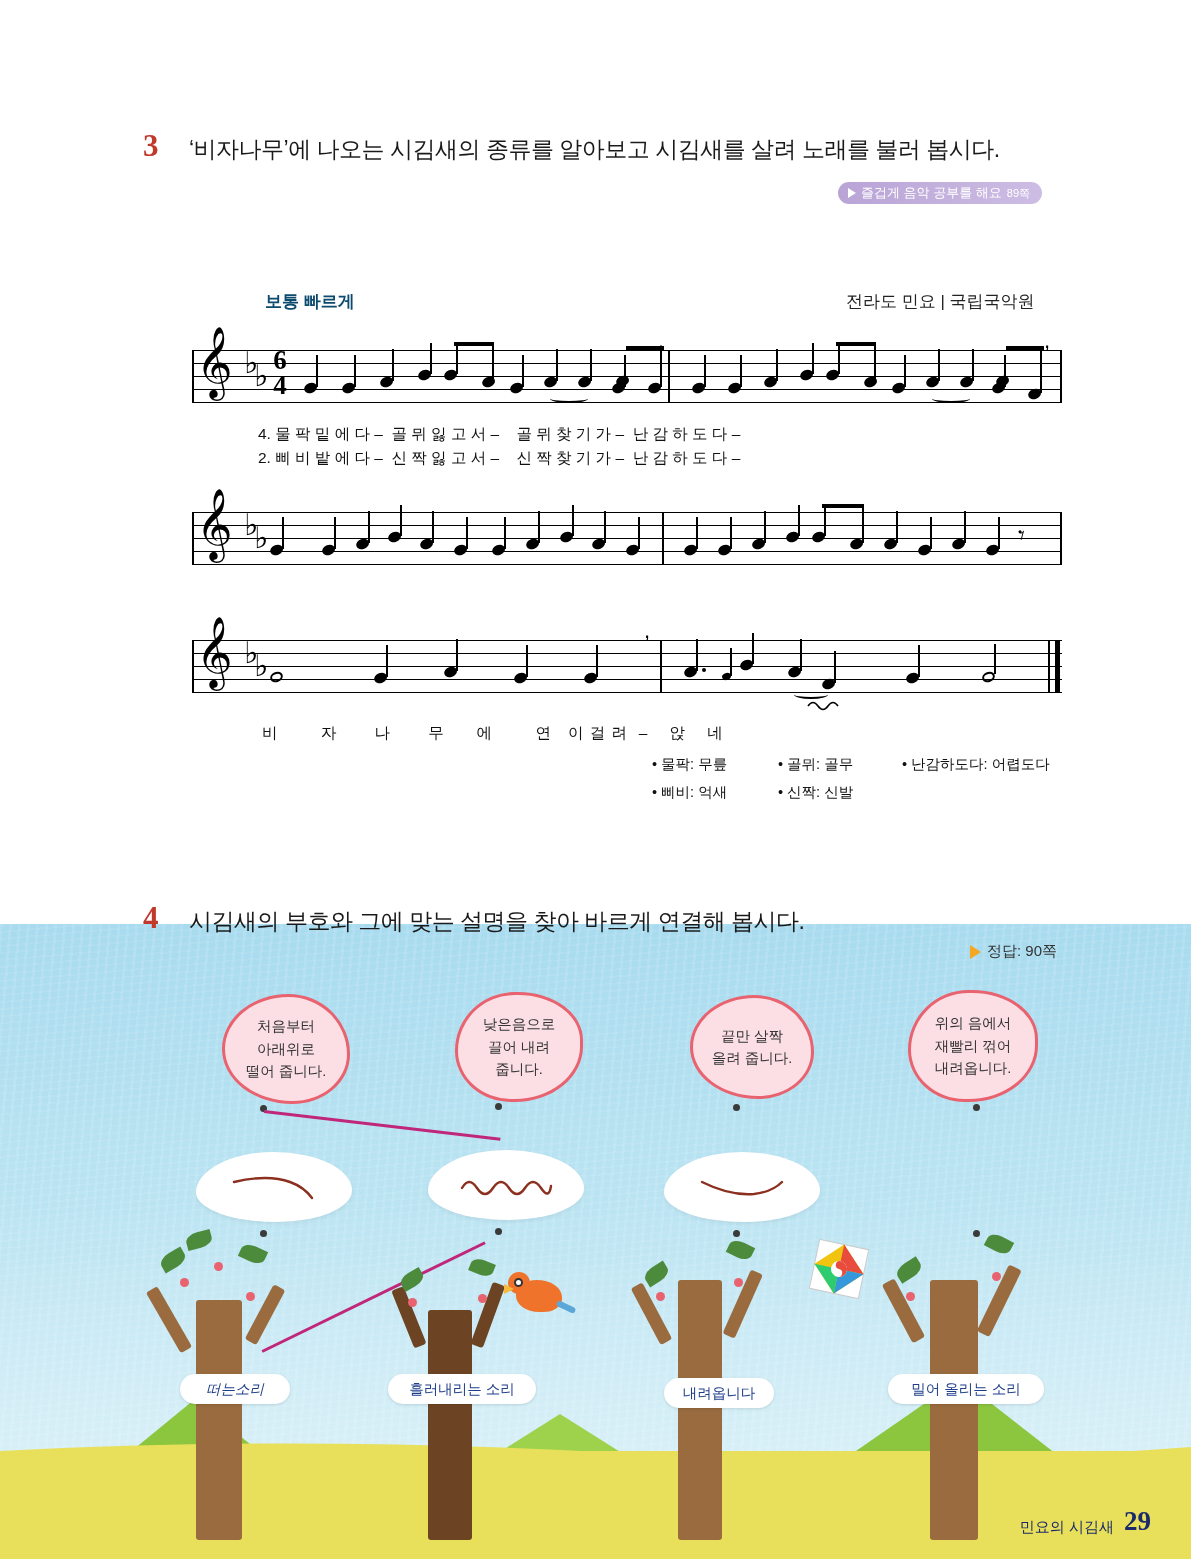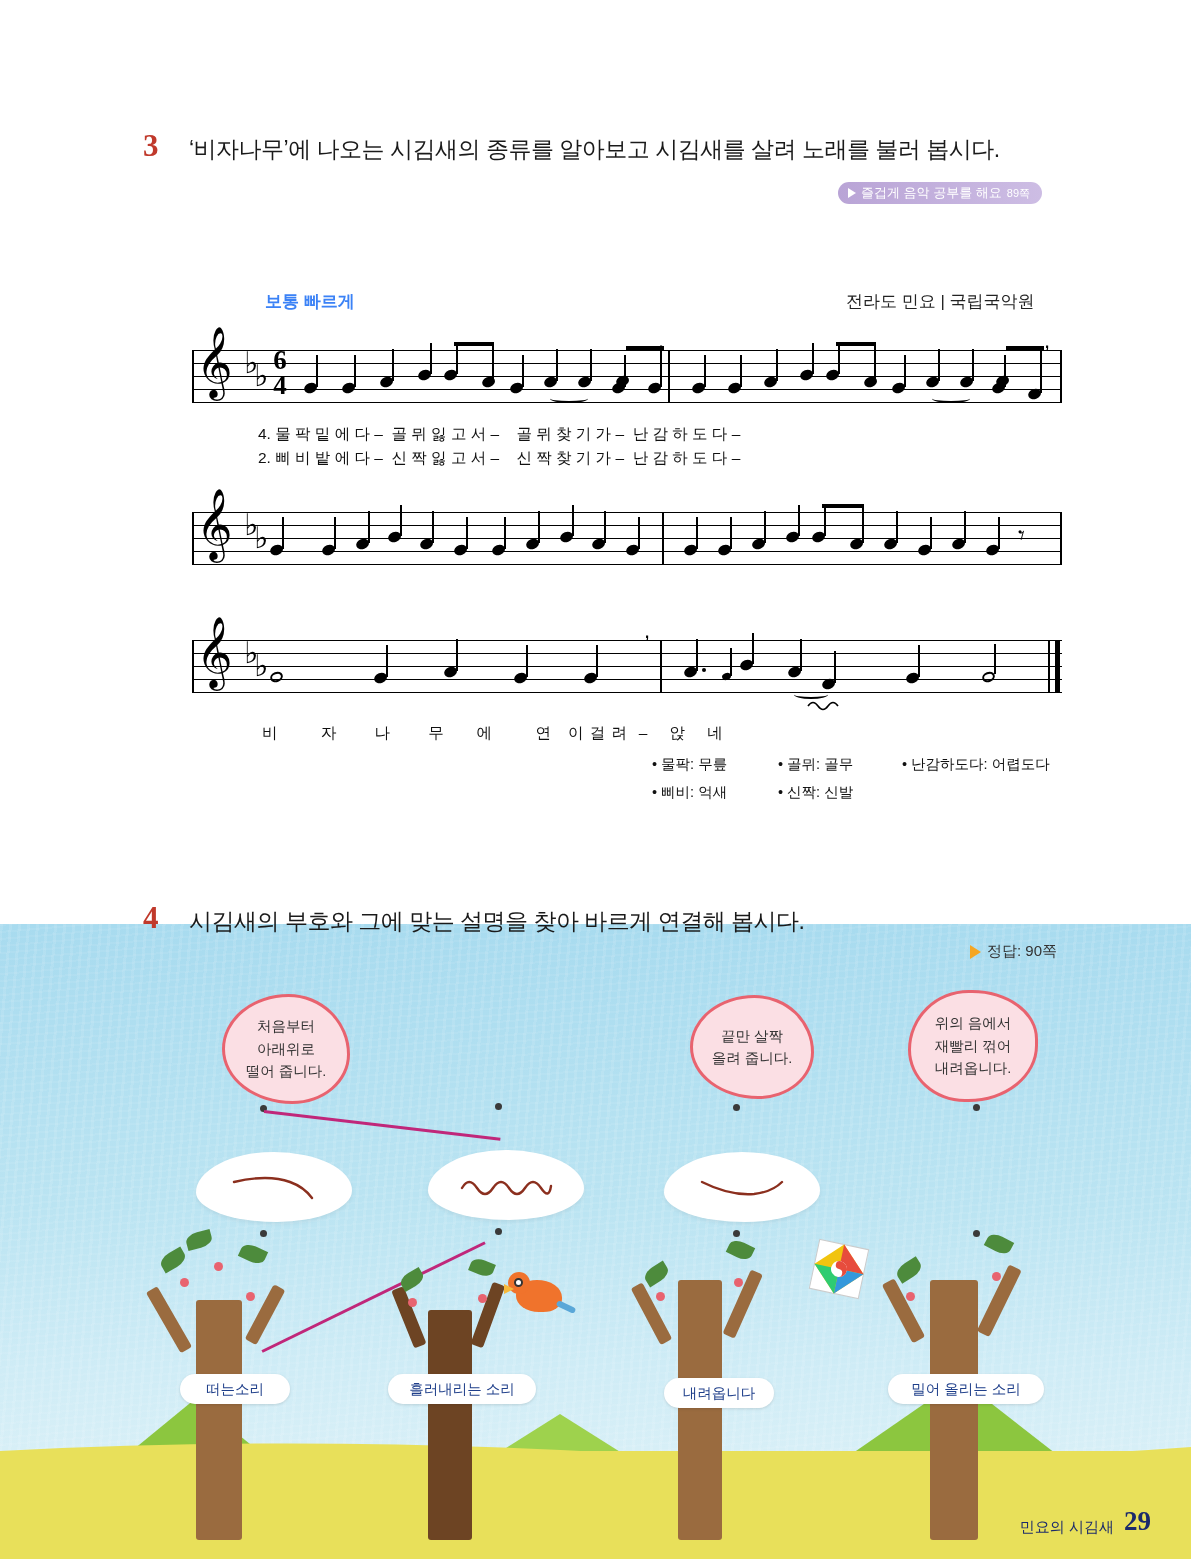--- a/index.html
+++ b/index.html
@@ -37,21 +37,21 @@
     white-space:nowrap;
   }
   .ref-pill .tri { width:0;height:0;border-left:8px solid #fff;border-top:5px solid transparent;border-bottom:5px solid transparent; }
   .ref-pill .pg { font-size:11px; }
 
   .song-title {
     position:absolute; width:100%; text-align:center;
     font-size: 32px; font-weight:bold; color:#c2185b;
     letter-spacing: 1px;
   }
-  .tempo { position:absolute; font-size:17px; font-weight:bold; color:#3b82f6; }
+  .tempo { position:absolute; font-size:17px; font-weight:bold; color:#0c4a6e; }
   .credit { position:absolute; font-size:17px; color:#222; }
 
   
   .staff { position:absolute; }
   .staff .line { position:absolute; left:0; height:1px; background:#000; width:100%; }
   .barline { position:absolute; width:1.5px; background:#000; }
   .endbar-thin { position:absolute; width:1.5px; background:#000; }
   .endbar-thick { position:absolute; width:5px; background:#000; }
 
   .clef { position:absolute; font-size:62px; line-height:1; font-family:"DejaVu Sans", sans-serif; color:#000; }
@@ -495,20 +495,25 @@
   <div class="answer-pill" style="left:970px; top:62px;">
     <span class="tri"></span>
     <span>정답: 90쪽</span>
   </div>
 
   <div class="bubble b1" style="left:222px; top:114px; width:128px; height:110px;">
     <div>처음부터</div>
     <div>아래위로</div>
     <div>떨어 줍니다.</div>
   </div>
+  <div class="bubble b2" style="left:455px; top:112px; width:128px; height:110px;">
+    <div>낮은음으로</div>
+    <div>끌어 내려</div>
+    <div>줍니다.</div>
+  </div>
   <div class="bubble b1" style="left:690px; top:115px; width:124px; height:104px;">
     <div>끝만 살짝</div>
     <div>올려 줍니다.</div>
   </div>
   <div class="bubble b2" style="left:908px; top:110px; width:130px; height:112px;">
     <div>위의 음에서</div>
     <div>재빨리 꺾어</div>
     <div>내려옵니다.</div>
   </div>
 
@@ -595,21 +600,21 @@
   <div>
     <div class="trunk" style="left:930px; top:400px; width:48px; height:260px;"></div>
     <div class="branch" style="left:912px; top:394px; width:14px; height:66px; transform:rotate(-28deg);"></div>
     <div class="branch" style="left:976px; top:380px; width:14px; height:74px; transform:rotate(26deg);"></div>
     <div class="leaf" style="left:896px; top:382px; width:26px; height:16px; transform:rotate(-32deg);"></div>
     <div class="leaf" style="left:986px; top:356px; width:26px; height:16px; transform:rotate(28deg);"></div>
     <div class="berry" style="left:906px; top:412px;"></div>
     <div class="berry" style="left:992px; top:392px;"></div>
   </div>
 
-  <div class="tree-label" style="left:180px; top:494px; width:110px; height:30px;">떠는소리</div>
+  <div class="tree-label" style="left:180px; top:494px; width:110px; height:30px;font-style:italic;">떠는소리</div>
   <div class="tree-label" style="left:388px; top:494px; width:148px; height:30px;">흘러내리는 소리</div>
   <div class="tree-label" style="left:664px; top:498px; width:110px; height:30px;">내려옵니다</div>
   <div class="tree-label" style="left:888px; top:494px; width:156px; height:30px;">밀어 올리는 소리</div>
 
   <div class="page-foot">
     <span class="foot-txt">민요의 시김새</span>
     <span class="foot-num">29</span>
   </div>
 </div>
 

